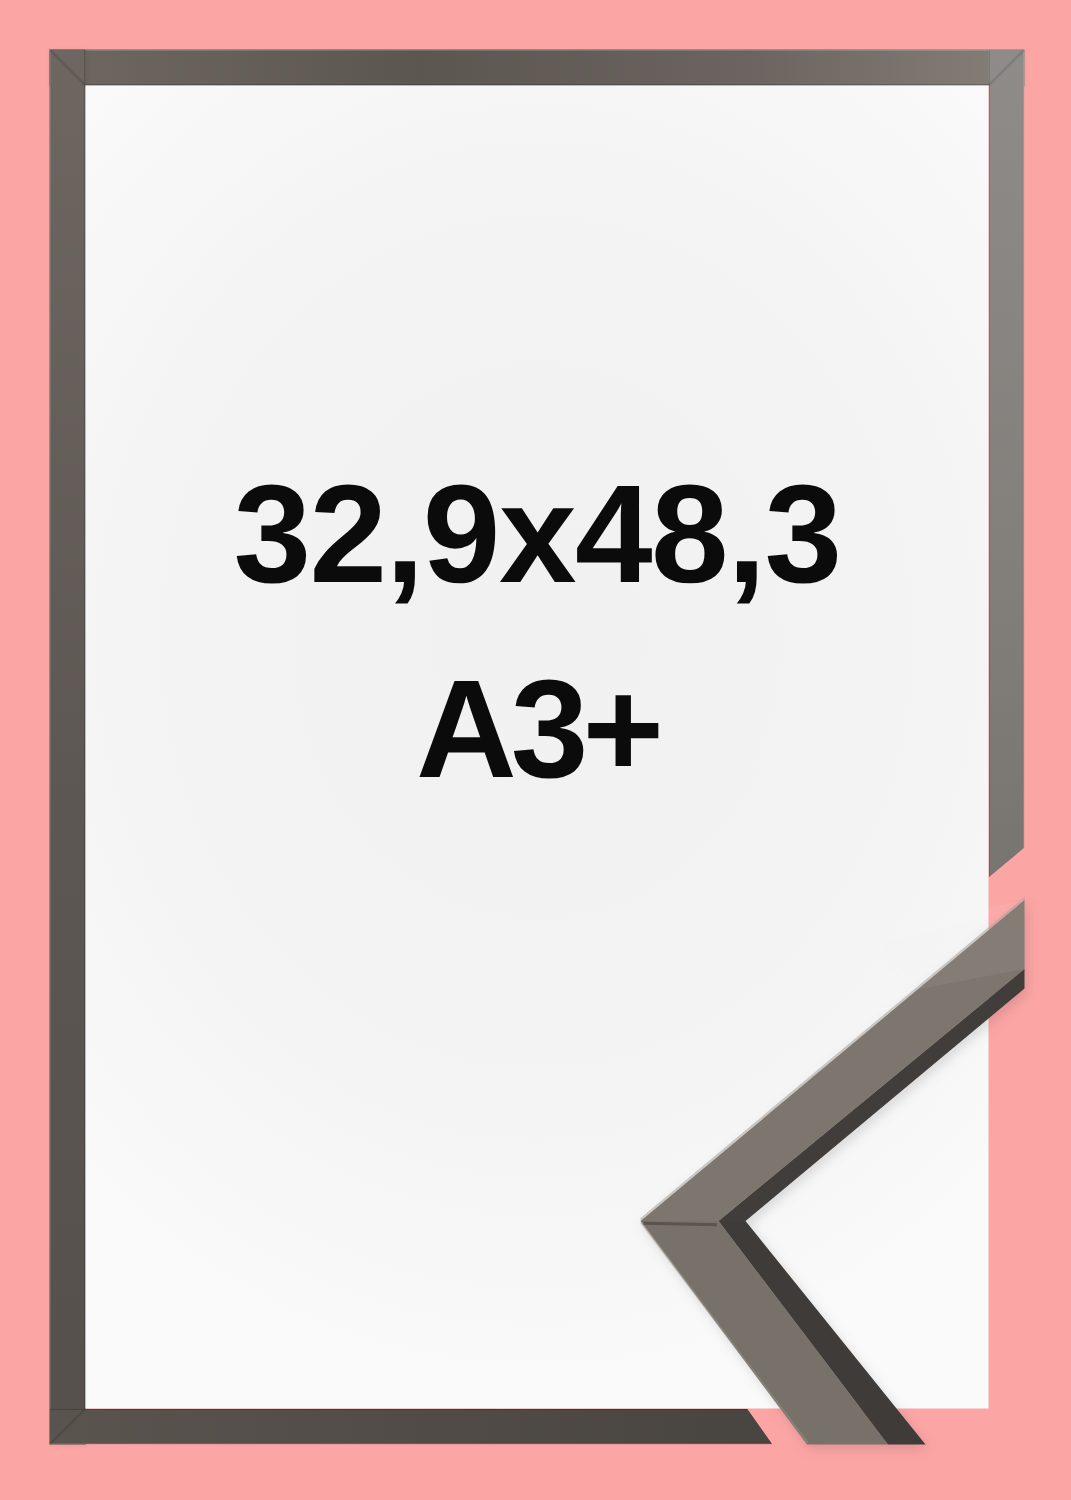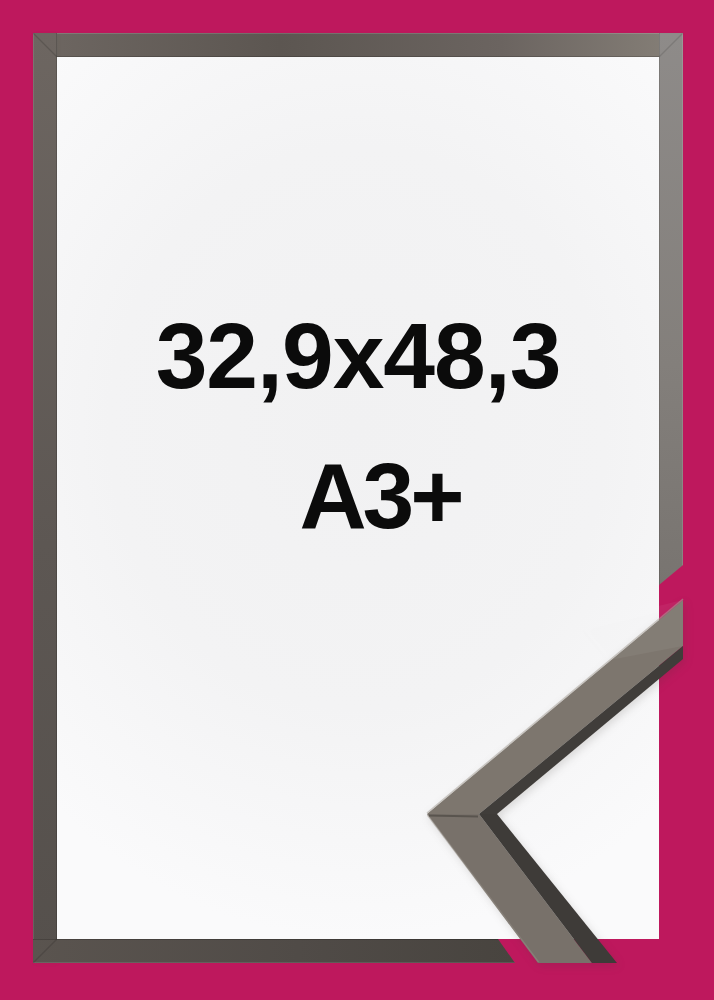--- a/index.html
+++ b/index.html
@@ -6,21 +6,21 @@
     margin: 0;
     padding: 0;
     background: #f0f0f1;
     font-family: "Liberation Sans", sans-serif;
   }
   .stage {
     position: relative;
     width: 714px;
     height: 1000px;
     margin: 0 auto;
-    background: #be185d;
+    background: #fca5a5;
     overflow: hidden;
   }
   
   .bar { position: absolute; }
   .bar-top {
     left: 33px; top: 33px; width: 650px; height: 24px;
     background: linear-gradient(90deg, #6e6762 0%, #5c5651 38%, #6b6460 72%, #868078 100%);
     box-shadow: inset 0 1px 0 rgba(255,255,255,.14), inset 0 -1px 0 rgba(0,0,0,.18), 0 1px 3px rgba(80,74,68,.10);
   }
   .bar-left {
@@ -56,21 +56,21 @@
     position: absolute;
     left: 57px; width: 602px;
     text-align: center;
     color: #0b0b0b;
     font-weight: 700;
     font-size: 93px;
     line-height: 1;
     white-space: nowrap;
   }
   .size-line-1 { top: 310px; letter-spacing: -1px; }
-  .size-line-2 { top: 450px; letter-spacing: -4px; padding-left: 22px; }
+  .size-line-2 { top: 440px; letter-spacing: -4px; }
   
   .corner-sample-svg {
     position: absolute;
     left: 0; top: 0; width: 714px; height: 1000px;
     filter: drop-shadow(2px 3px 4px rgba(60,55,50,.16));
     pointer-events: none;
   }
 </style>
 </head>
 <body>

